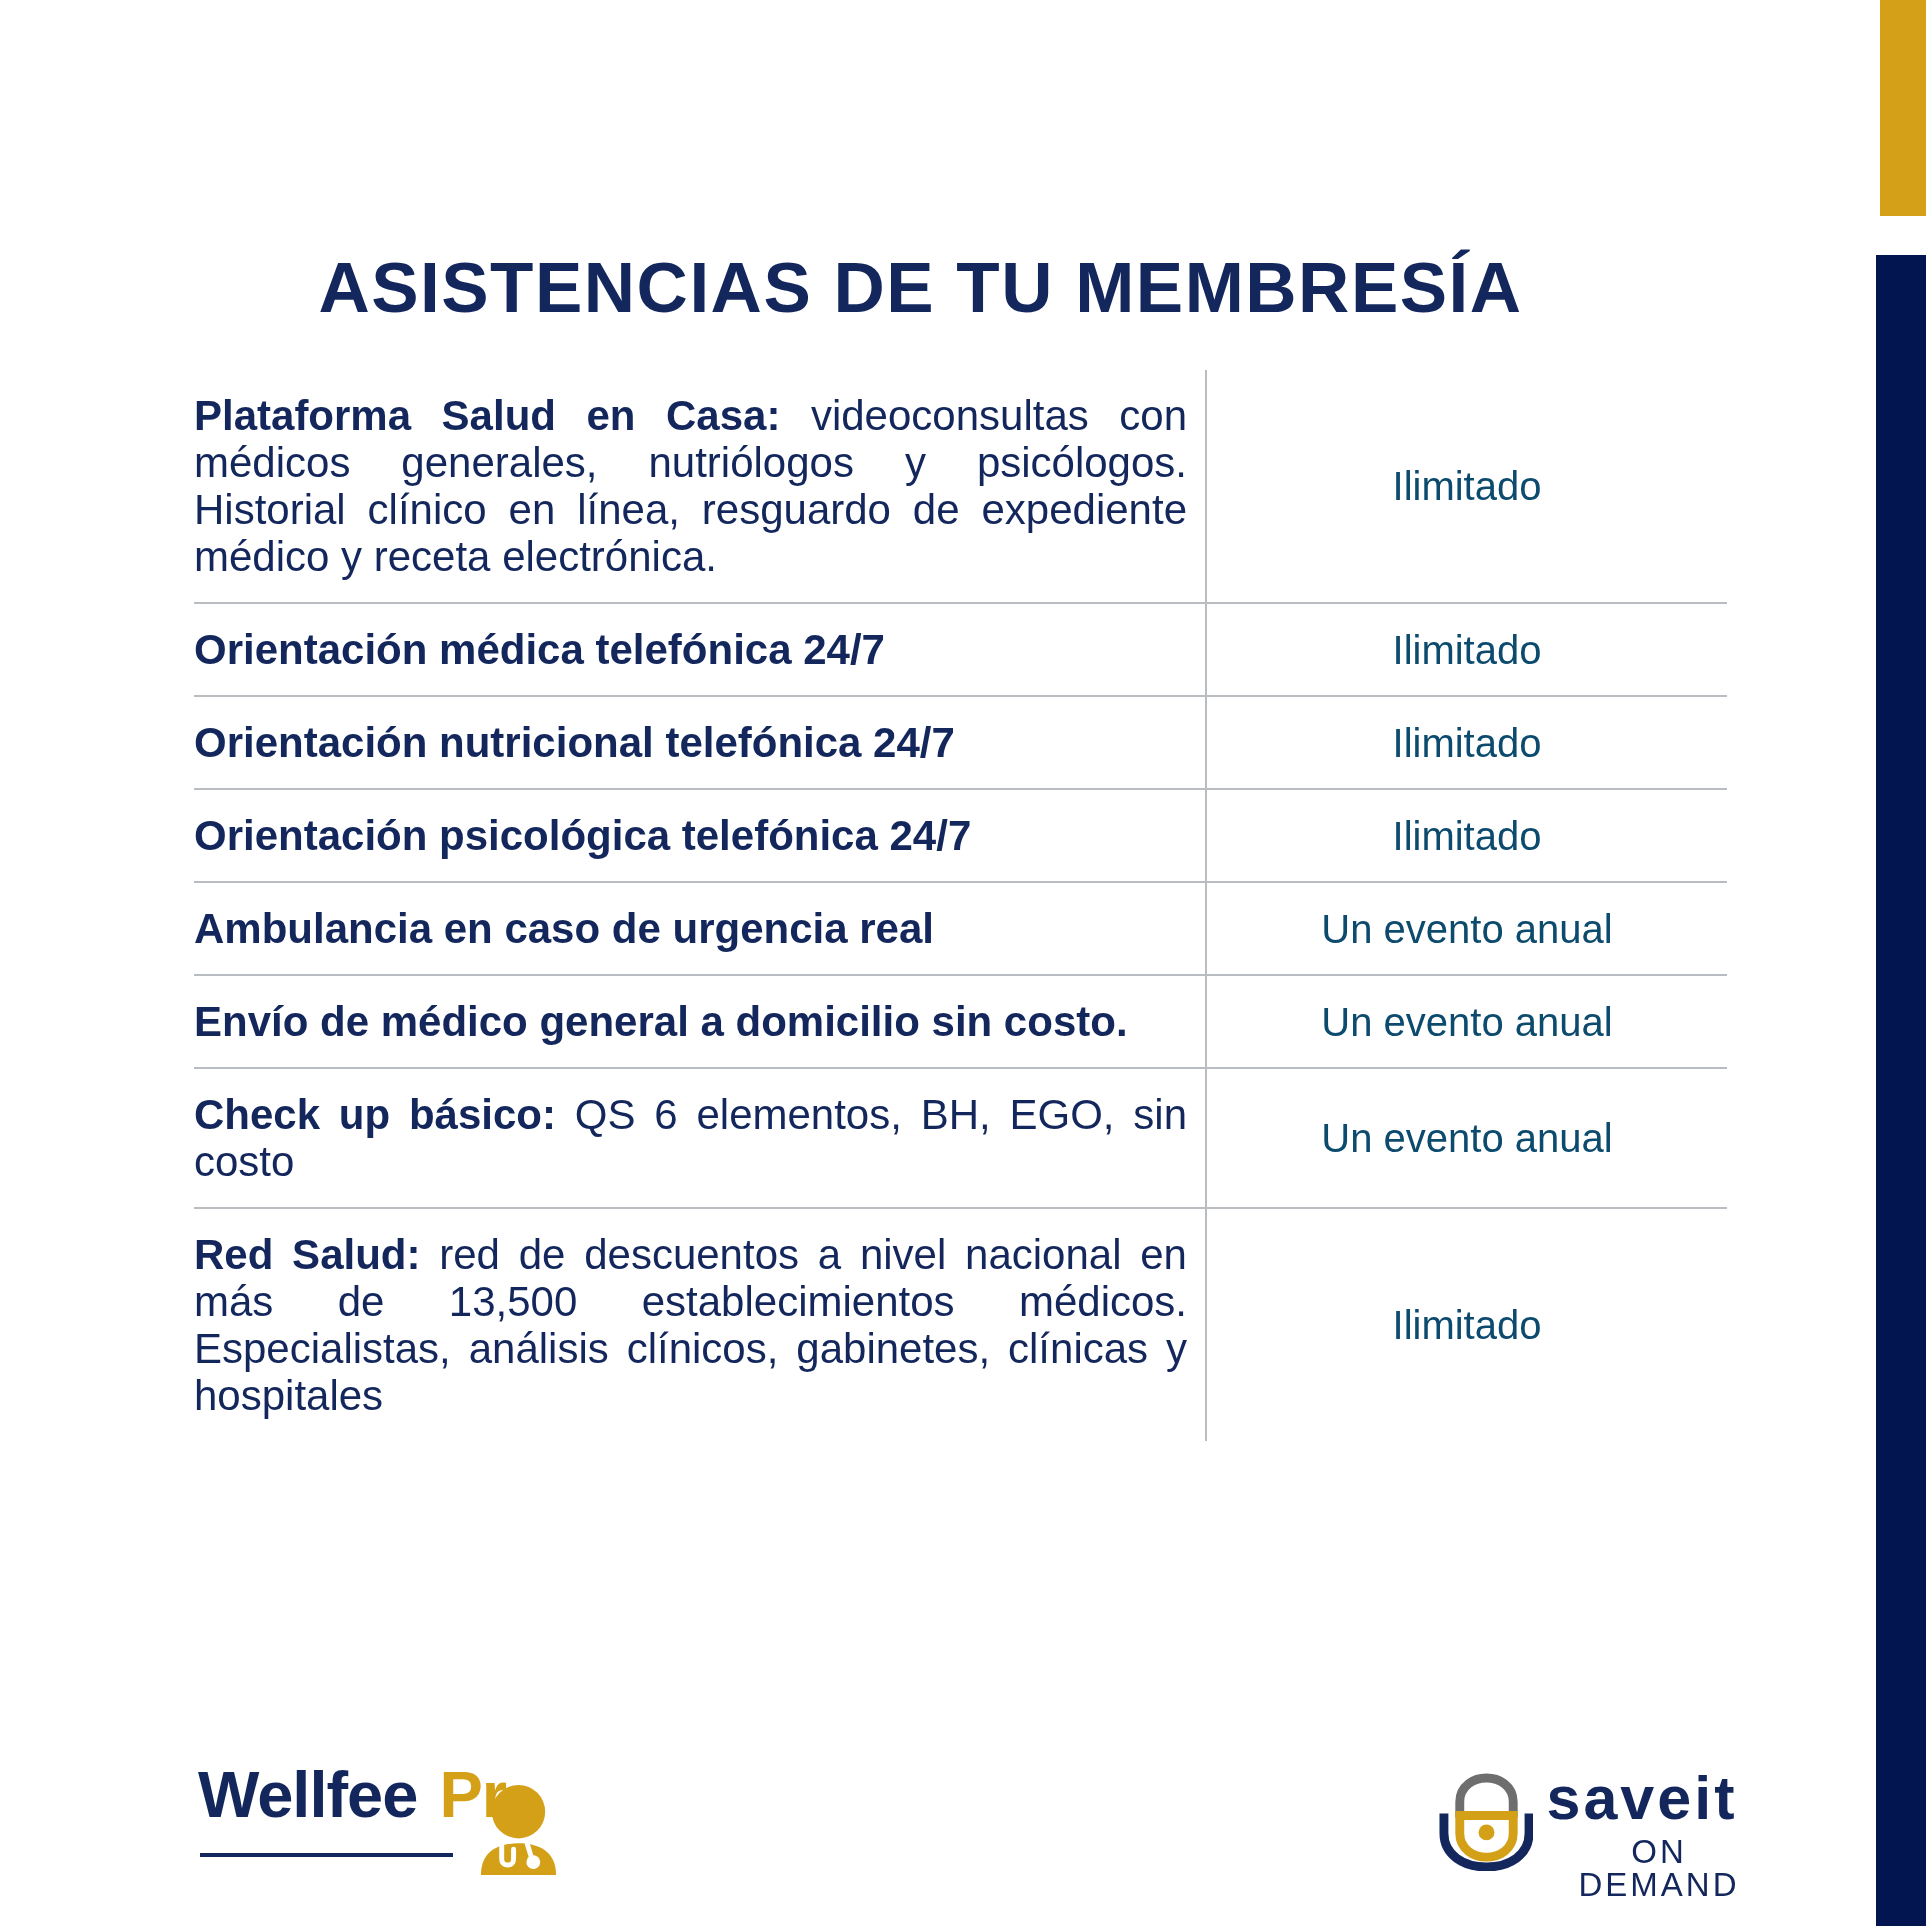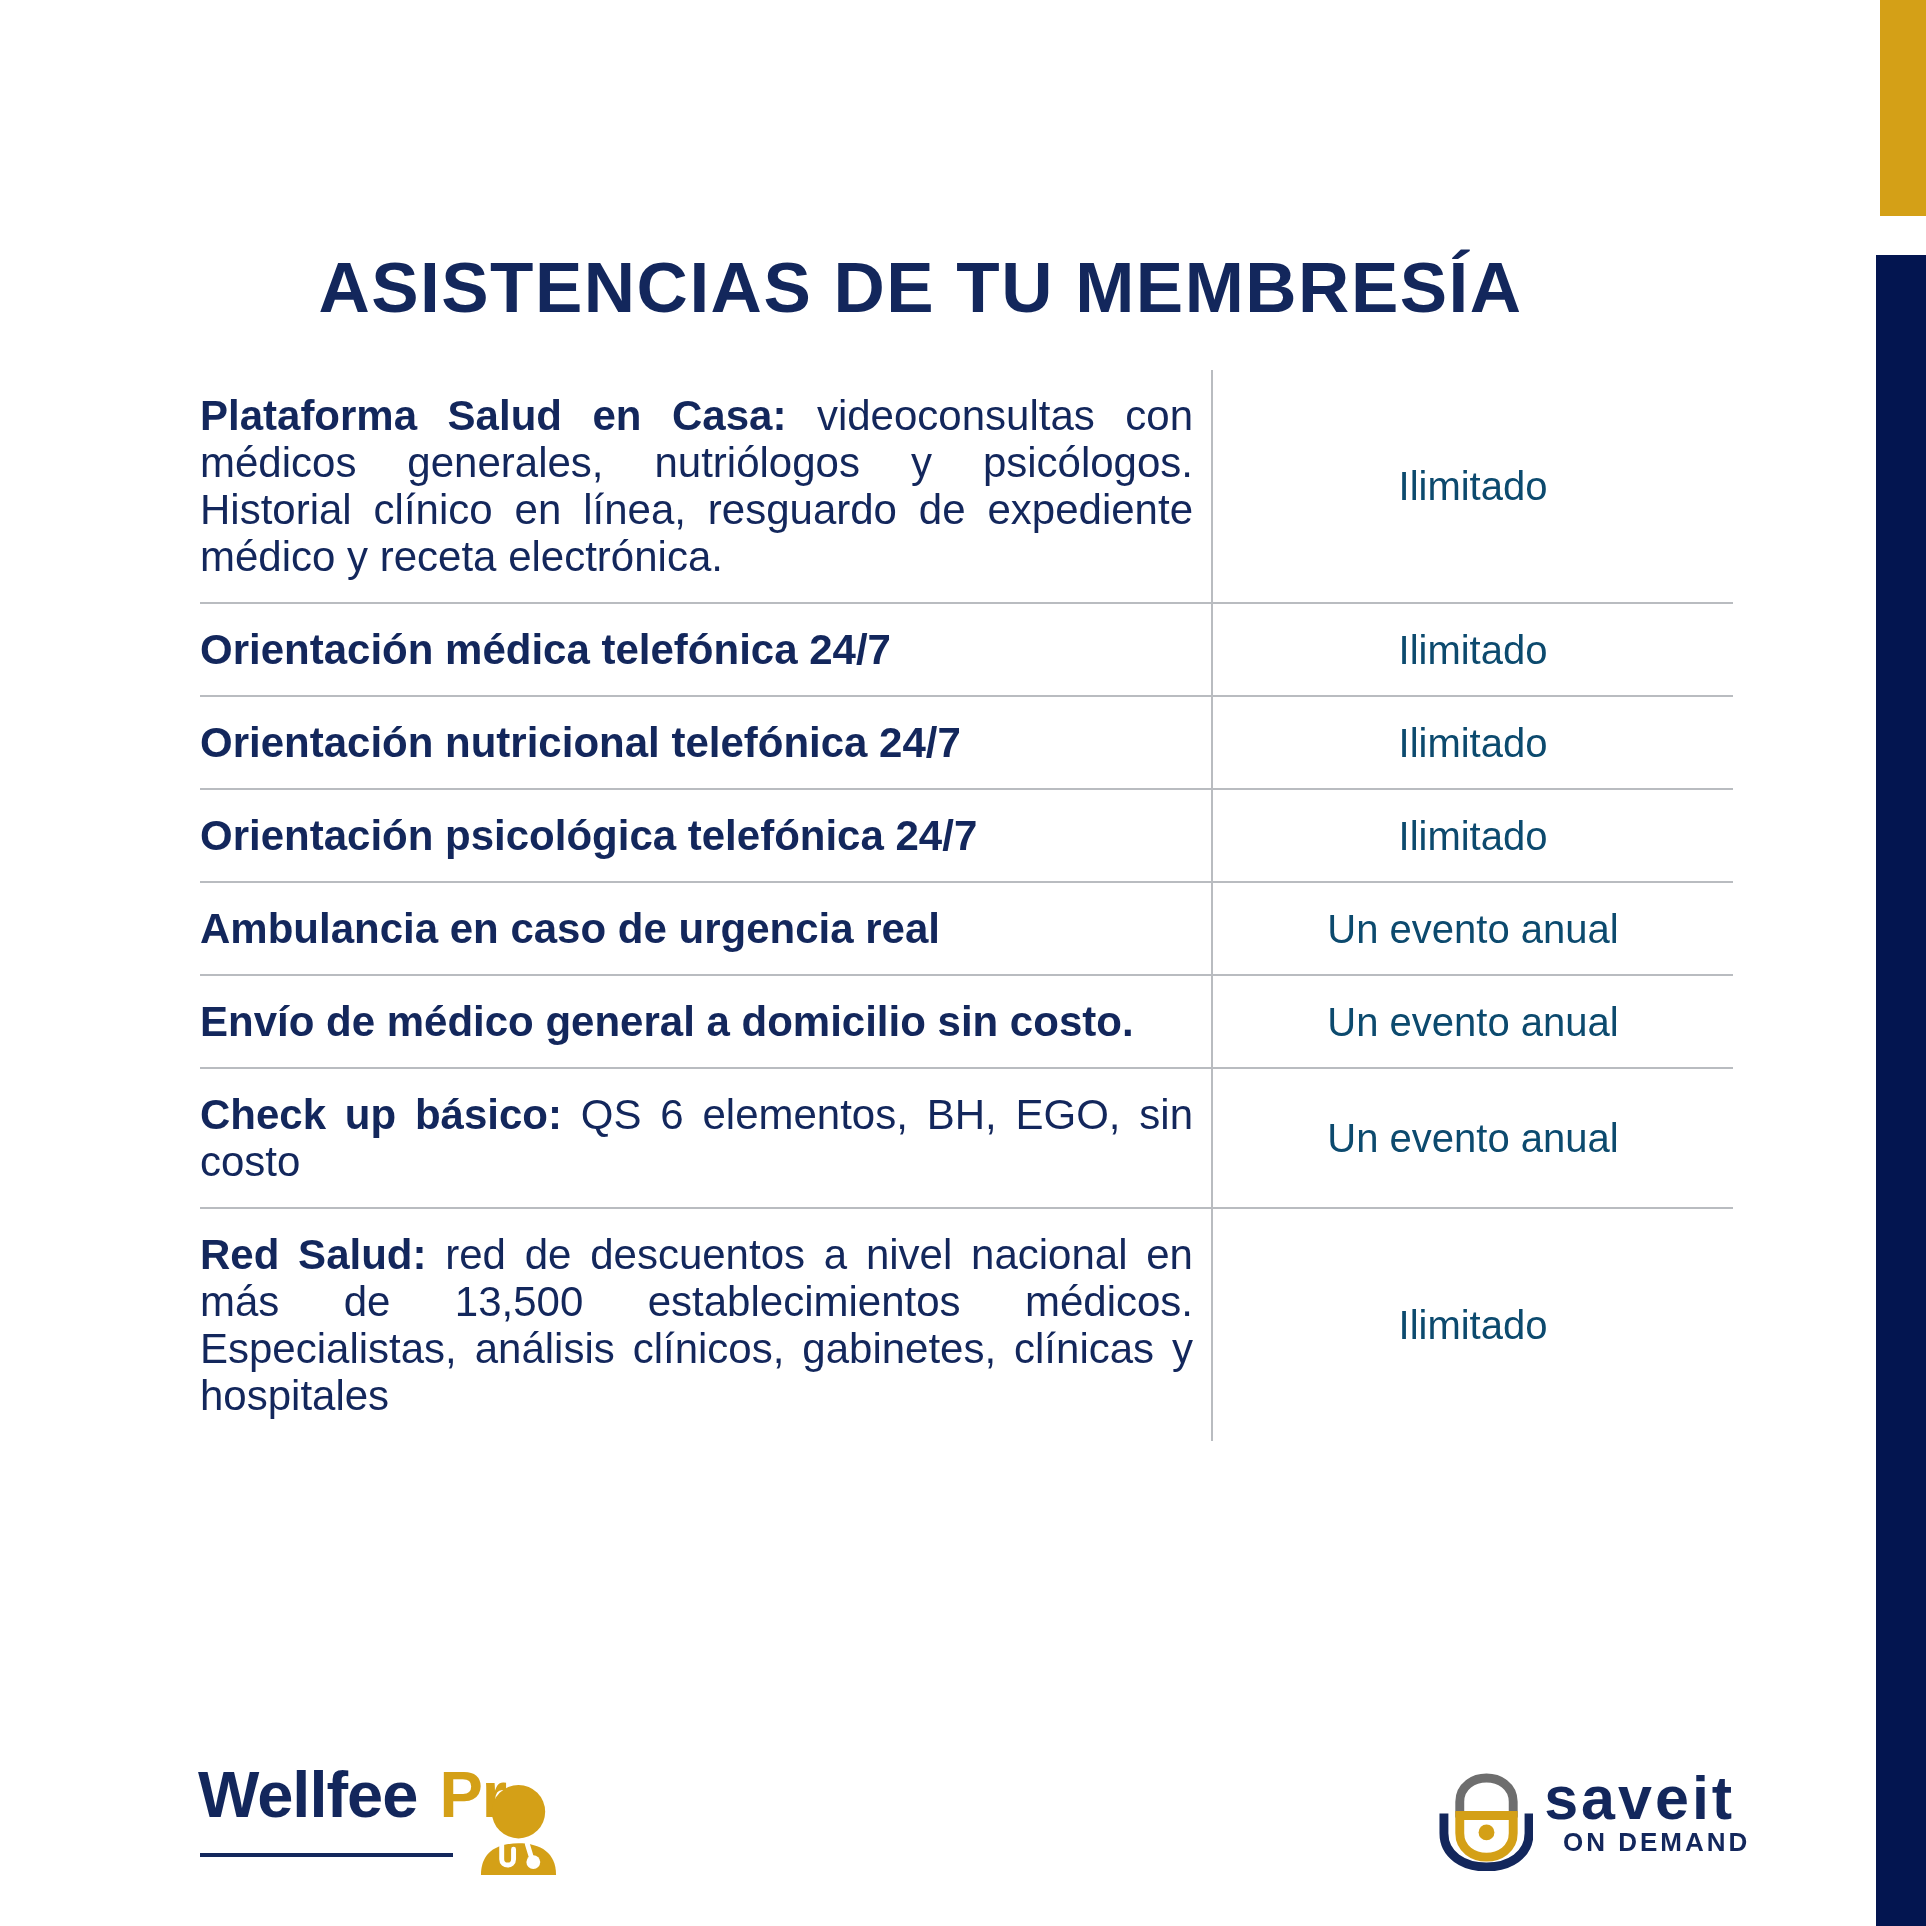--- a/index.html
+++ b/index.html
@@ -47,21 +47,21 @@
     letter-spacing: 1.5px;
     color: #13275c;
     font-family: "Liberation Sans", "DejaVu Sans", sans-serif;
     white-space: nowrap;
   }
 
   
   .table-wrap {
     position: absolute;
     top: 370px;
-    left: 200px;
+    left: 194px;
     width: 1533px;
   }
   .trow {
     display: flex;
     align-items: stretch;
     border-bottom: 2px solid #b9bcc0;
   }
   .trow:last-child {
     border-bottom: none;
   }
@@ -178,25 +178,26 @@
   }
   .si-main {
     font-size: 61px;
     font-weight: 700;
     color: #13275c;
     letter-spacing: 3px;
     line-height: 1;
     font-family: "Liberation Sans", "DejaVu Sans", sans-serif;
   }
   .si-sub {
-    font-size: 26px;
-    font-weight: 700;
+    font-size: 33px;
+    font-weight: 400;
     color: #13275c;
     letter-spacing: 3px;
     line-height: 1;
+    margin-top: 6px;
     margin-left: 34px;
     font-family: "Liberation Sans", "DejaVu Sans", sans-serif;
   }
 </style>
 </head>
 <body>
 
 <div class="page">
 
   <div class="edge-bar-gold"></div>

